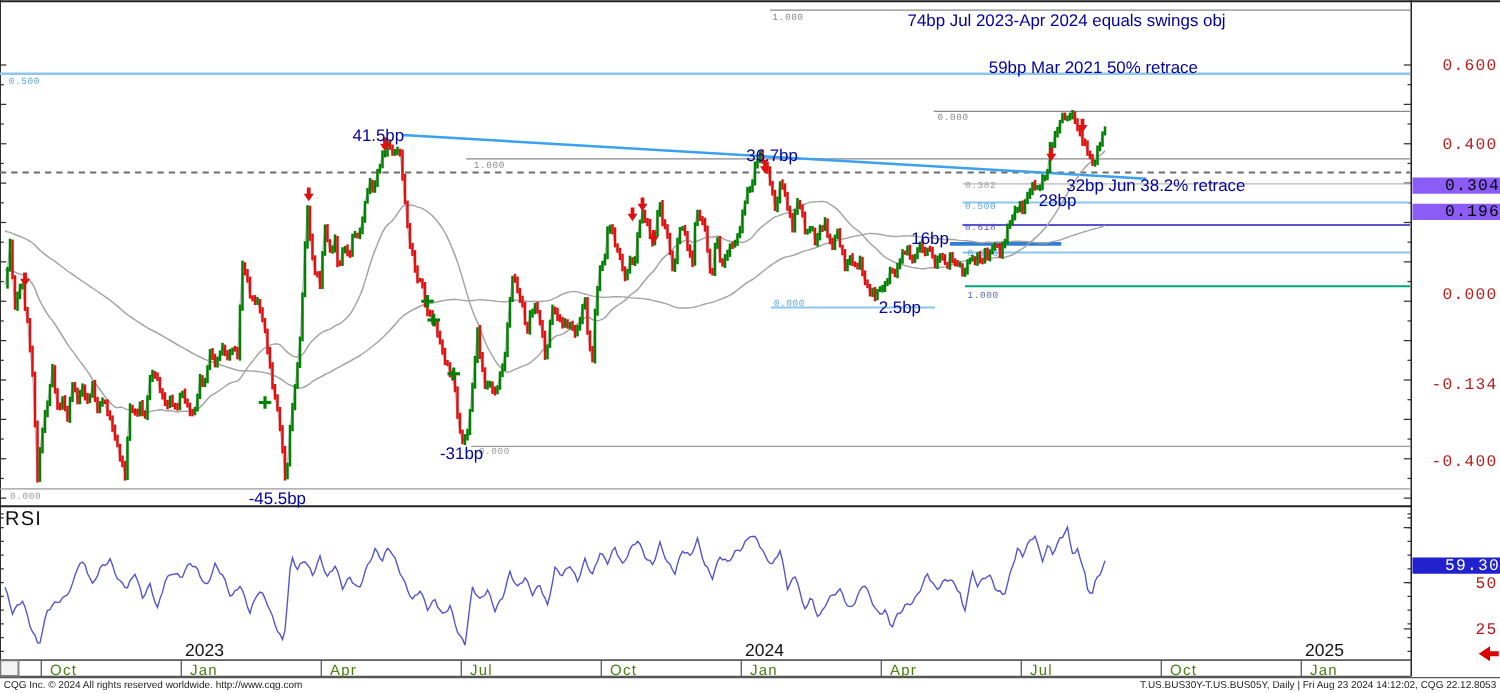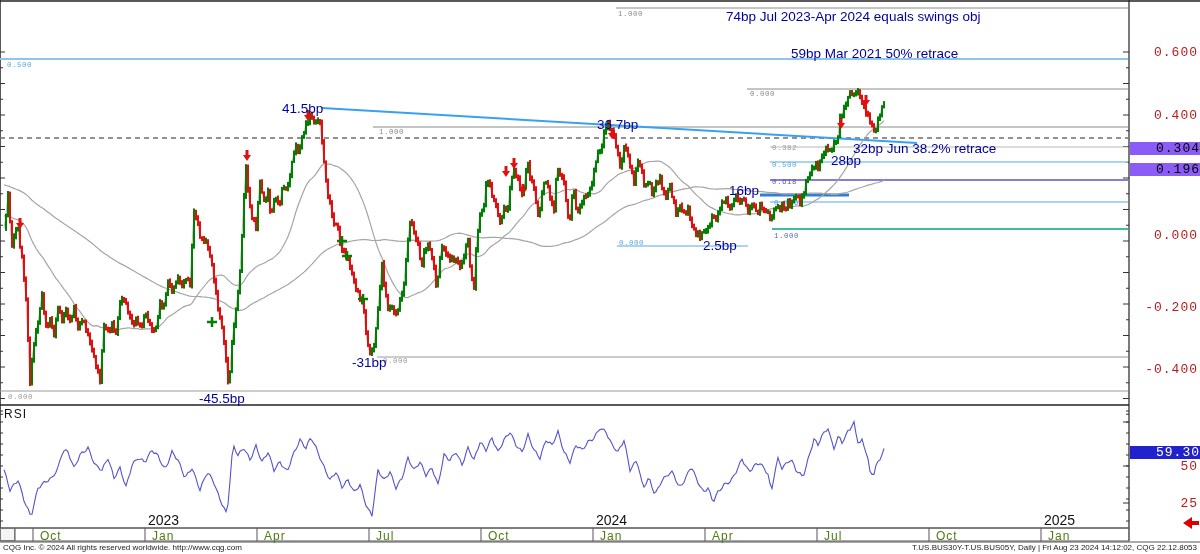--- a/index.html
+++ b/index.html
@@ -7,21 +7,21 @@
        font-family:"Liberation Sans",sans-serif;}
   #canvas{position:absolute;left:0;top:0;}
   .axlbl{position:absolute;font-family:"Liberation Mono",monospace;font-size:13px;
          letter-spacing:1px;color:#b91c1c;text-align:right;width:68px;height:13px;line-height:13px;}
   .axbox{position:absolute;left:1130px;width:70px;height:13px;background:#8b5cf6;color:#000;
          font-family:"Liberation Mono",monospace;font-size:13px;letter-spacing:1px;
          text-align:right;line-height:13px;}
   .axbox.blue{background:#2121cd;color:#fff;}
   .yearlbl{position:absolute;font-size:14px;color:#111;height:13px;line-height:13px;}
   .monthlbl{position:absolute;top:530px;font-size:12px;letter-spacing:1px;color:#4d7c0f;height:12px;line-height:12px;}
-  .rsi-title{position:absolute;left:4px;top:407px;font-size:12px;letter-spacing:1px;color:#111;}
+  .rsi-title{position:absolute;left:4px;top:407px;font-size:16px;letter-spacing:1px;color:#111;}
   .statusbar{position:absolute;top:543px;font-size:8px;color:#222;}
   .stub{position:absolute;left:0;top:528px;width:15px;height:13px;border:1px solid #777;box-sizing:border-box;background:#f4f4f4;}
 </style>
 </head>
 <body>
 
 <div id="app">
   <svg id="canvas" width="1200" height="554">
       <line x1="0" y1="1" x2="1200" y2="1" stroke="#222" stroke-width="1.5"></line>
       <line x1="0" y1="0" x2="0" y2="541" stroke="#222" stroke-width="1.5"></line>
@@ -621,21 +621,21 @@
   <div id="axis-layer"></div>
   <div id="time-layer"></div>
 
   <div class="stub"></div>
 
   <div class="statusbar" style="left:3px;">CQG Inc. © 2024 All rights reserved worldwide. http://www.cqg.com</div>
   <div class="statusbar" style="right:3px;">T.US.BUS30Y-T.US.BUS05Y, Daily | Fri Aug 23 2024 14:12:02, CQG 22.12.8053</div>
 <div class="axlbl" style="left:1130px;top:46px;">0.600</div>
     <div class="axlbl" style="left:1130px;top:109px;">0.400</div>
     <div class="axlbl" style="left:1130px;top:229px;">0.000</div>
-    <div class="axlbl" style="left:1130px;top:301px;">-0.200</div>
+    <div class="axlbl" style="left:1130px;top:301px;">-0.134</div>
     <div class="axlbl" style="left:1130px;top:363px;">-0.400</div>
     <div class="axbox" style="top:142px;">0.304</div>
     <div class="axbox" style="top:163px;">0.196</div>
     <div class="axlbl" style="left:1130px;top:416px;padding-left:28px;">75</div>
     <div class="axlbl" style="left:1130px;top:460px;">50</div>
     <div class="axlbl" style="left:1130px;top:497px;">25</div>
     <div class="axbox blue" style="top:446px;">59.30</div>
     <div class="monthlbl" style="left:40px;">Oct</div>
     <div class="monthlbl" style="left:152px;">Jan</div>
     <div class="monthlbl" style="left:264px;">Apr</div>

